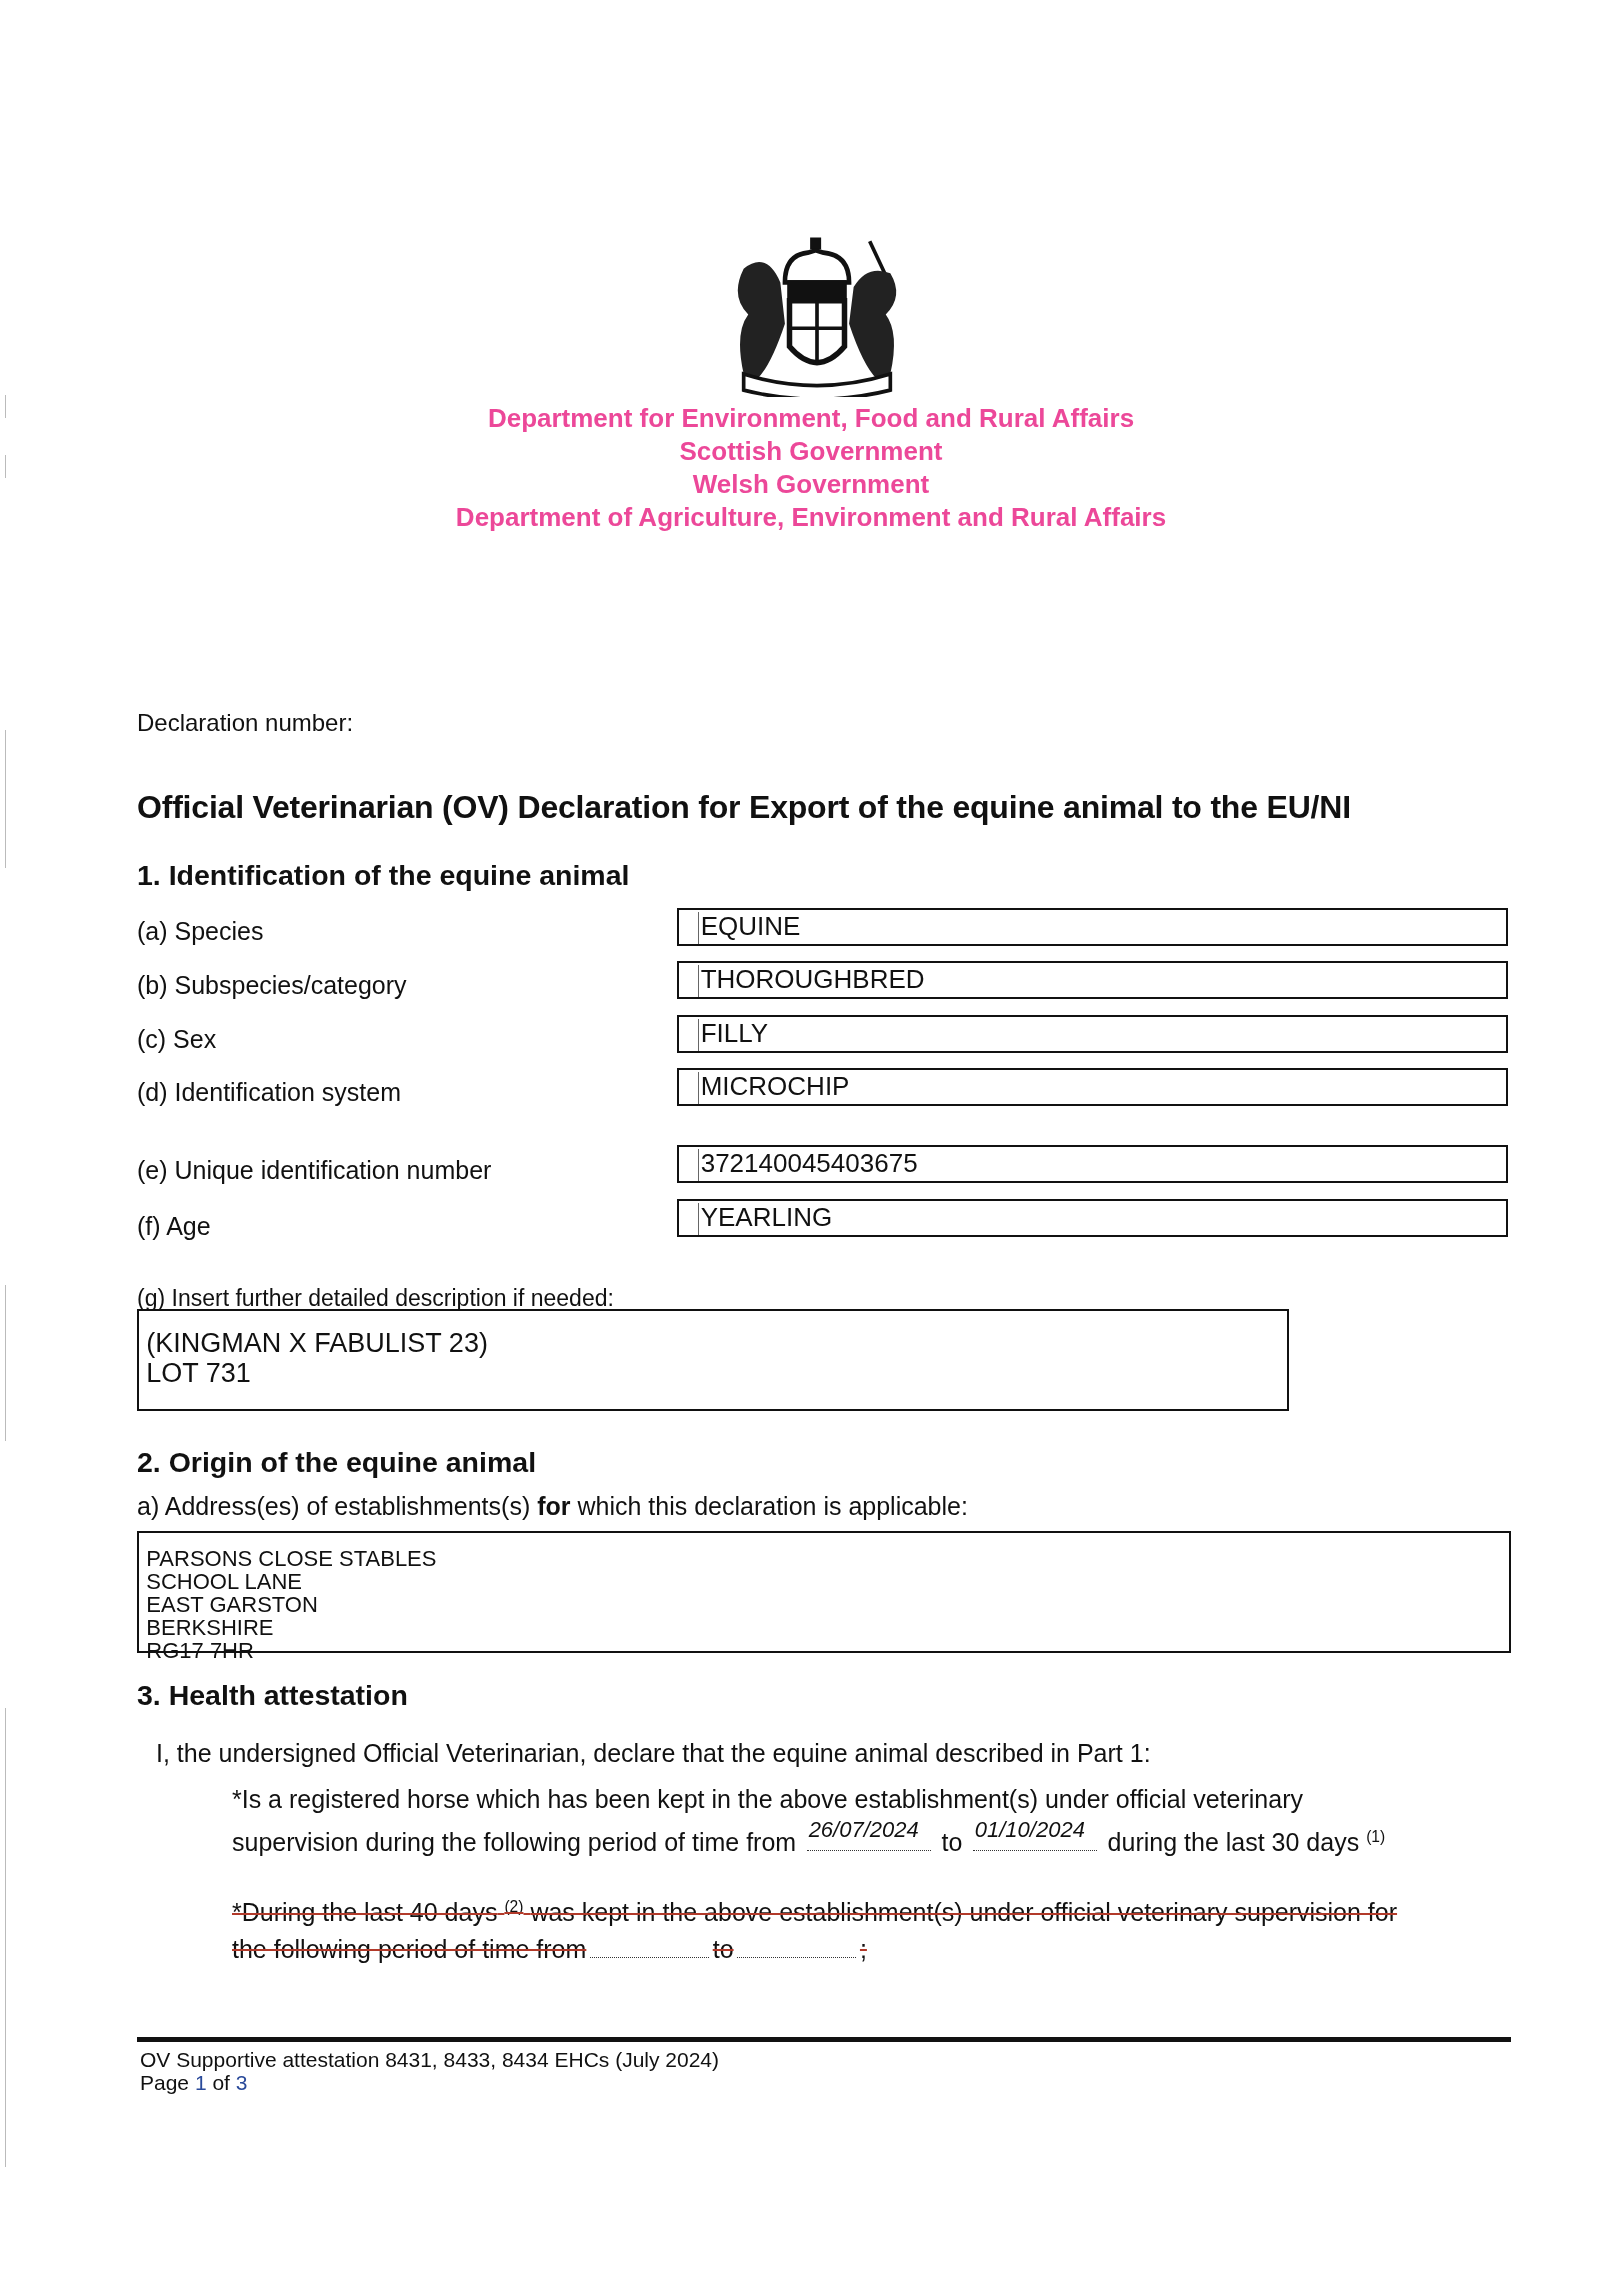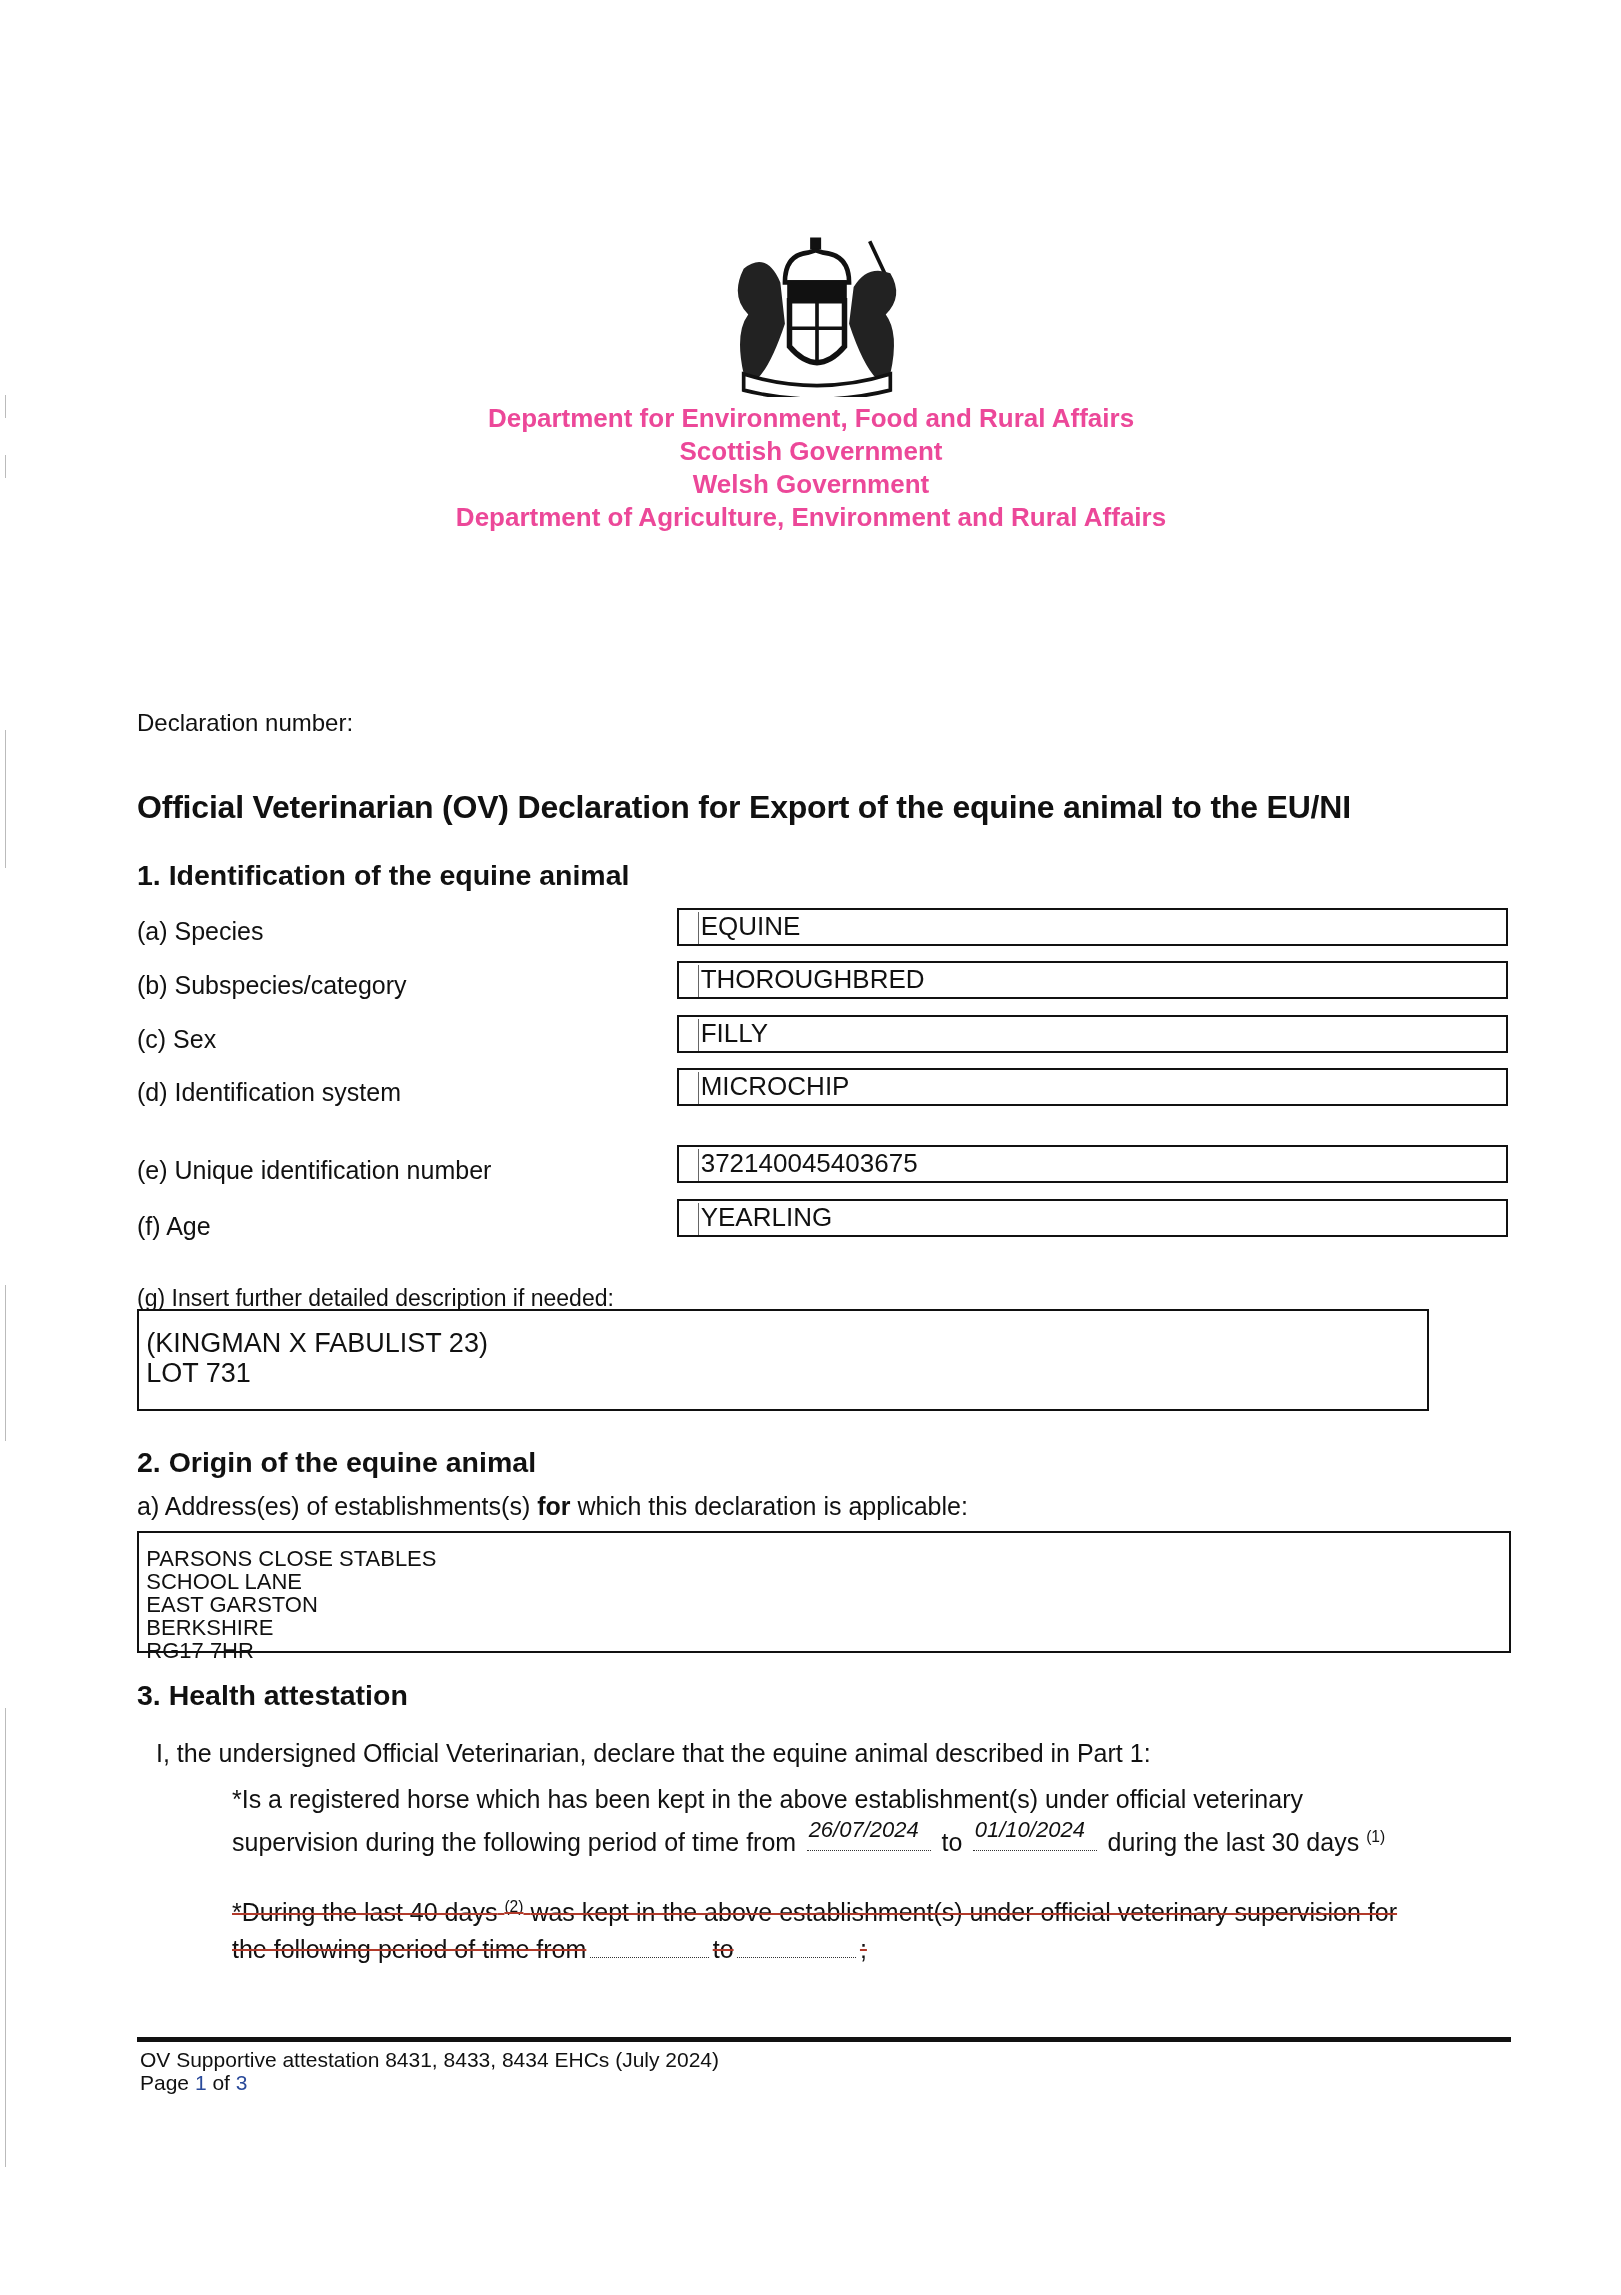--- a/index.html
+++ b/index.html
@@ -17,21 +17,21 @@
     .section { left: 137px; font-size: 28.5px; font-weight: bold; }
     .s1 { top: 859px; }
     .s2 { top: 1446px; }
     .s3 { top: 1679px; }
     .row-label { left: 137px; font-size: 25px; }
     .field { left: 677px; width: 831px; height: 38px; border: 2.3px solid #111;
              border-top-width: 2.8px; box-sizing: border-box; font-size: 26px;
              padding-left: 19px; line-height: 33px; }
     .field .caret { display:inline-block; width:0.9px; height:32px; background:#666; vertical-align:middle; margin-right:1.8px; }
     .desc-label { left: 137px; top: 1285px; font-size: 23px; }
-    .desc-box { left: 137px; top: 1309px; width: 1292px; height: 102px; border: 2.3px solid #111;
+    .desc-box { left: 137px; top: 1309px; width: 1152px; height: 102px; border: 2.3px solid #111;
                 box-sizing: border-box; padding: 16.5px 7.3px; font-size: 27px; line-height: 30px; }
     .addr-label { left: 137px; top: 1492px; font-size: 25px; }
     .addr-box { left: 137px; top: 1531px; width: 1374px; height: 122px; border: 2.3px solid #111;
                 box-sizing: border-box; padding: 13.8px 7.3px; font-size: 22px; line-height: 23px; }
     .attest-intro { left: 156px; top: 1739px; font-size: 25px; }
     .attest-para { left: 232px; top: 1781px; width: 1285px; font-size: 25px; line-height: 37px; }
     .fill { display: inline-block; position: relative; border-bottom: 1.8px dotted #333; width: 124px; height: 18.4px; margin: 0 3.7px; vertical-align: baseline; }
     .fill span { position: absolute; left: 1.8px; top: -21px; font-size: 22px; font-style: italic; }
     sup { font-size: 15.6px; }
     .struck { left: 232px; top: 1888px; width: 1267px; font-size: 25px; line-height: 37px;

